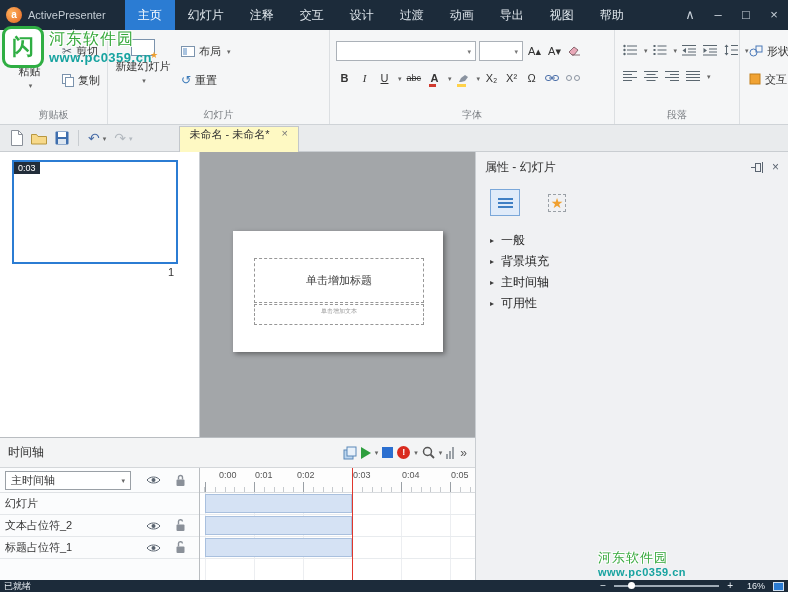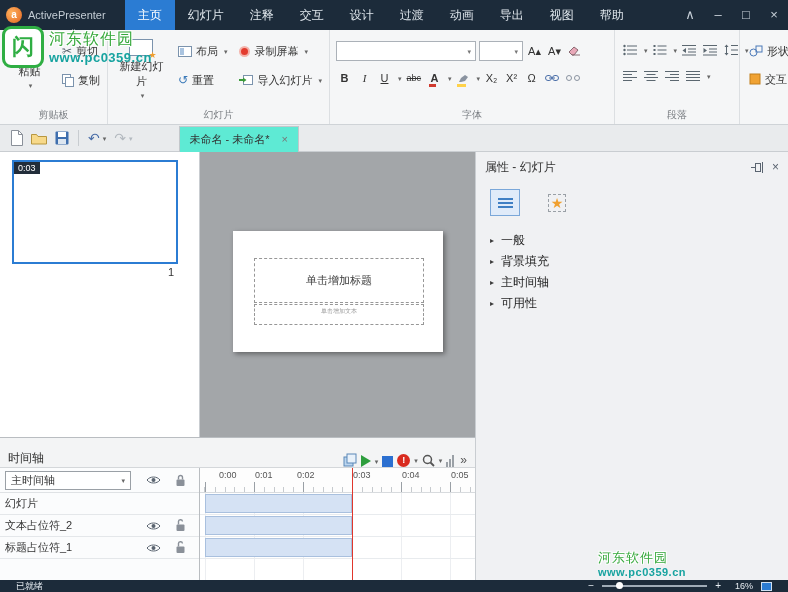--- a/index.html
+++ b/index.html
@@ -45,21 +45,21 @@
   .layout-ic i{position:absolute;left:1px;top:1px;bottom:1px;width:4px;background:#aac4e0}
   .red-dot{width:11px;height:11px;border-radius:50%;background:#e33b2e;border:2px solid #f3b3ab}
   .glyph{font-size:12px;line-height:1;color:#55606b}
 
   
   .quickbar{position:absolute;top:125px;left:0;right:0;height:27px;background:#e9ebed;border-bottom:1px solid #c9cdd1;display:flex;align-items:center;padding-left:6px}
   .qb-btn{height:24px;display:flex;align-items:center;justify-content:center;padding:0 4px;gap:1px}
   .qb-sep{width:1px;height:16px;background:#c8ccd0;margin:0 5px}
   .undo-g{font-size:14px;color:#4a6ea8;line-height:1}
   .redo-g{font-size:14px;color:#b3b9bf;line-height:1}
-  .doc-tab{margin-left:42px;height:26px;margin-top:1px;background:#5eead4;border:1px solid #c3c7cb;border-bottom:none;display:flex;align-items:center;padding:0 10px;font-size:11px;gap:12px;color:#333}
+  .doc-tab{margin-left:42px;height:26px;margin-top:1px;background:#fef9c3;border:1px solid #c3c7cb;border-bottom:none;display:flex;align-items:flex-start;padding:0 10px;font-size:11px;gap:12px;color:#333}
   .tab-close{color:#777;font-size:11px}
 
   
   .thumb-panel{position:absolute;top:152px;left:0;width:200px;height:285px;background:#fff;border-right:1px solid #c9cdd1}
   .thumb{position:absolute;top:8px;left:12px;width:166px;height:104px;background:#fff;border:2px solid #2b7cd3}
   .thumb-time{position:absolute;top:0;left:0;background:#222d3a;color:#fff;font-size:9px;padding:1px 4px}
   .thumb-num{position:absolute;top:114px;left:168px;font-size:11px;color:#333}
 
   
   .canvas{position:absolute;top:152px;left:200px;width:275px;height:285px;background:#a3a6a9}
@@ -76,21 +76,21 @@
   .ptab{width:30px;height:27px;display:flex;align-items:center;justify-content:center}
   .ptab.selected{background:#e0ebf9;border:1px solid #7aa7d9}
   .ptab .lines{display:flex;flex-direction:column;gap:2px}
   .ptab .lines i{display:block;width:15px;height:2px;background:#3f7fc4}
   .ptab .star-ic{color:#f0a030;font-size:14px;border:1px dashed #9aa0a6;padding:0 2px;line-height:16px}
   .psection{display:flex;align-items:center;gap:7px;height:21px;padding-left:14px;font-size:12px;color:#1f1f1f}
   .psection .arr{font-size:8px;color:#3c3c3c}
 
   
   .timeline{position:absolute;top:437px;left:0;width:475px;height:143px;background:#fff;border-top:1px solid #b9bdc1}
-  .tl-header{height:30px;background:#f3f4f5;border-bottom:1px solid #d4d7da;display:flex;align-items:flex-end;padding:0 8px;}
+  .tl-header{height:30px;background:#f3f4f5;border-bottom:1px solid #d4d7da;display:flex;align-items:center;padding:0 8px;}
   .tl-title{font-size:12px;color:#333;margin-right:auto}
   .tl-tool{display:flex;align-items:center;gap:2px;padding:0 2px}
   .play-tri{width:0;height:0;border-left:10px solid #2e9e3e;border-top:6px solid transparent;border-bottom:6px solid transparent}
   .stop-sq{width:11px;height:11px;background:#2b6fd0}
   .rec-alert{width:13px;height:13px;border-radius:50%;background:#d92b1f;color:#fff;font-size:9px;font-weight:bold;text-align:center;line-height:13px}
   .meter{display:flex;align-items:flex-end;gap:1px;height:12px}
   .meter i{display:block;width:2px;background:#9aa0a6}
   .more{font-size:12px;color:#555;margin-left:4px}
   .tl-body{position:relative;height:112px;display:flex}
   .tl-left{width:200px;border-right:1px solid #b9bdc1;background:#fbfcfd;flex:0 0 auto}
@@ -106,21 +106,21 @@
     background:repeating-linear-gradient(90deg,#c6cace 0 1px,transparent 1px 9.8px);background-position:5px 0}
   .ticks-major{position:absolute;left:0;right:0;bottom:0;height:10px;
     background:repeating-linear-gradient(90deg,#9aa0a6 0 1px,transparent 1px 49px);background-position:5px 0}
   .grid-rows{position:absolute;top:25px;left:0;right:0;bottom:0;
     background:repeating-linear-gradient(90deg,#eceef1 0 1px,transparent 1px 49px);background-position:5px 0}
   .grid-row{position:relative;height:22px;border-bottom:1px solid #e8ebee}
   .clip-bar{position:absolute;left:5px;width:147px;top:1px;bottom:1px;background:#d5e2f4;border:1px solid #a9c0de}
   .playhead{position:absolute;left:152px;top:0;bottom:0;width:1px;background:#e0362c;z-index:3}
 
   
-  .statusbar{position:absolute;left:0;right:0;bottom:0;height:12px;background:#1c2b3a;color:#e7edf2;font-size:9px;display:flex;align-items:center;padding:0 16px;gap:8px}
+  .statusbar{position:absolute;left:0;right:0;bottom:0;height:12px;background:#1c2b3a;color:#e7edf2;font-size:9px;display:flex;align-items:center;padding:0 4px;gap:8px}
   .sb-status{margin-right:auto}
   .sb-zbtn{font-size:10px;line-height:1;color:#e7edf2}
   .slider{width:105px;height:2px;background:#9fabb6;position:relative}
   .slider-thumb{position:absolute;left:14px;top:-3px;width:7px;height:7px;border-radius:50%;background:#fff}
   .sb-zoom{min-width:24px;text-align:right}
 
   
   .wm-top{position:absolute;top:26px;left:2px;display:flex;align-items:center;gap:5px;z-index:50;pointer-events:none}
   .wm-logo{width:42px;height:42px;border-radius:9px;background:#fff;border:3px solid #2fae43;color:#2fae43;font-weight:bold;font-size:22px;display:flex;align-items:center;justify-content:center}
   .wm-site{font-size:16px;font-weight:normal;color:#37a93c;letter-spacing:1px;
@@ -200,36 +200,20 @@
               <i></i>
             </span>
           <span>布局</span>
           <span class="dd">▾</span>
         </div>
         <div class="sm-btn">
           <span class="glyph" style="color:#3a79b8">↺</span>
           <span>重置</span>
         </div>
       </div>
-      <div class="vcol">
-        <div class="sm-btn">
-          <span class="red-dot"></span>
-          <span>录制屏幕</span>
-          <span class="dd">▾</span>
-        </div>
-        <div class="sm-btn">
-          <svg width="14" height="12">
-            <rect x="4.5" y="1.5" width="9" height="9" fill="#fff" stroke="#7b93ad"></rect>
-            <path d="M0 6h6" stroke="#3a9a3a" stroke-width="2"></path>
-            <path d="M4 3.5 7.5 6 4 8.5z" fill="#3a9a3a"></path>
-          </svg>
-          <span>导入幻灯片</span>
-          <span class="dd">▾</span>
-        </div>
-      </div>
       <div class="rgroup-label">幻灯片</div>
     </div>
 
     <div class="rgroup" style="width:285px">
       <div class="font-rows">
         <div class="frow">
           <div class="combo" style="width:140px">
             <span></span>
             <span class="dd">▾</span>
           </div>

